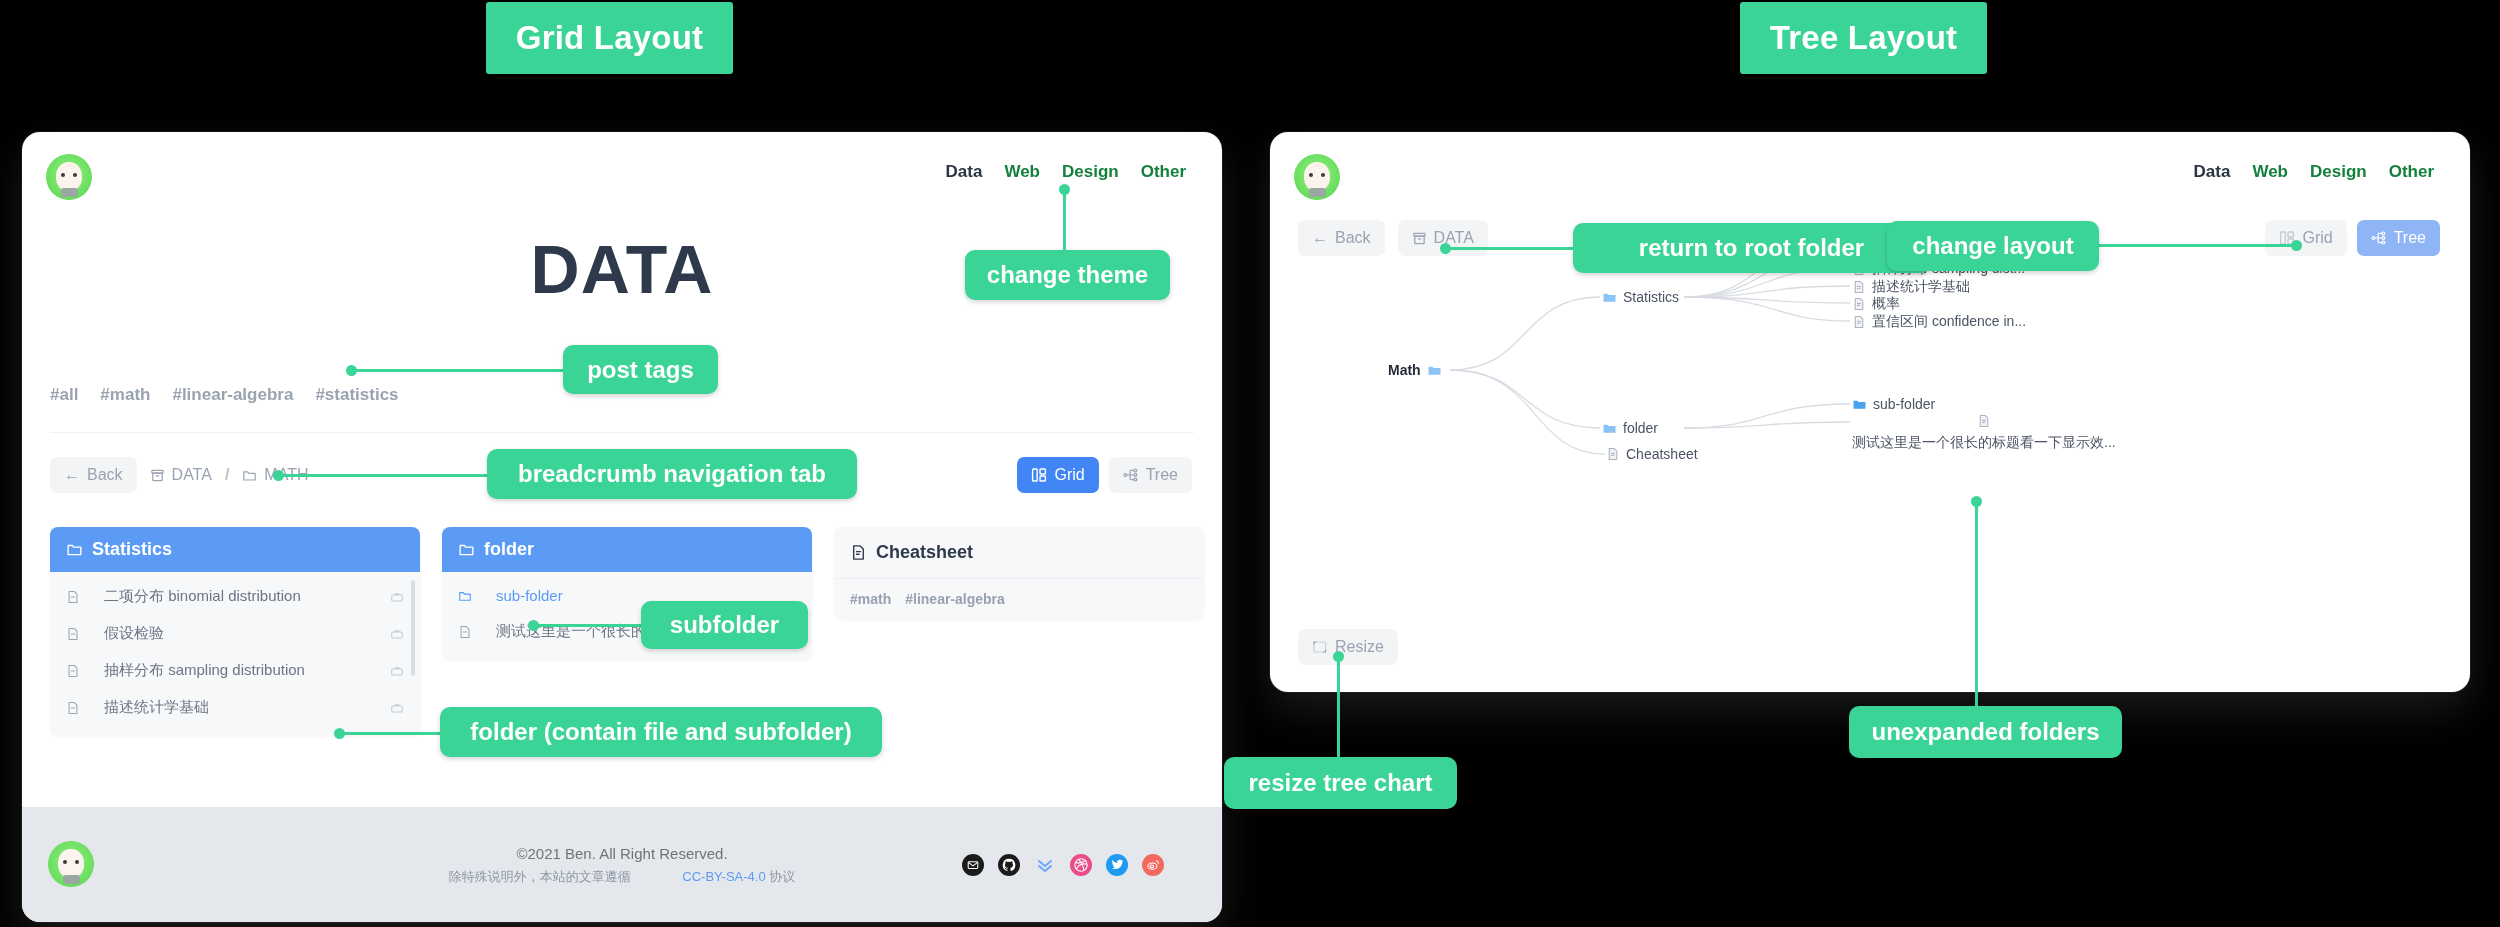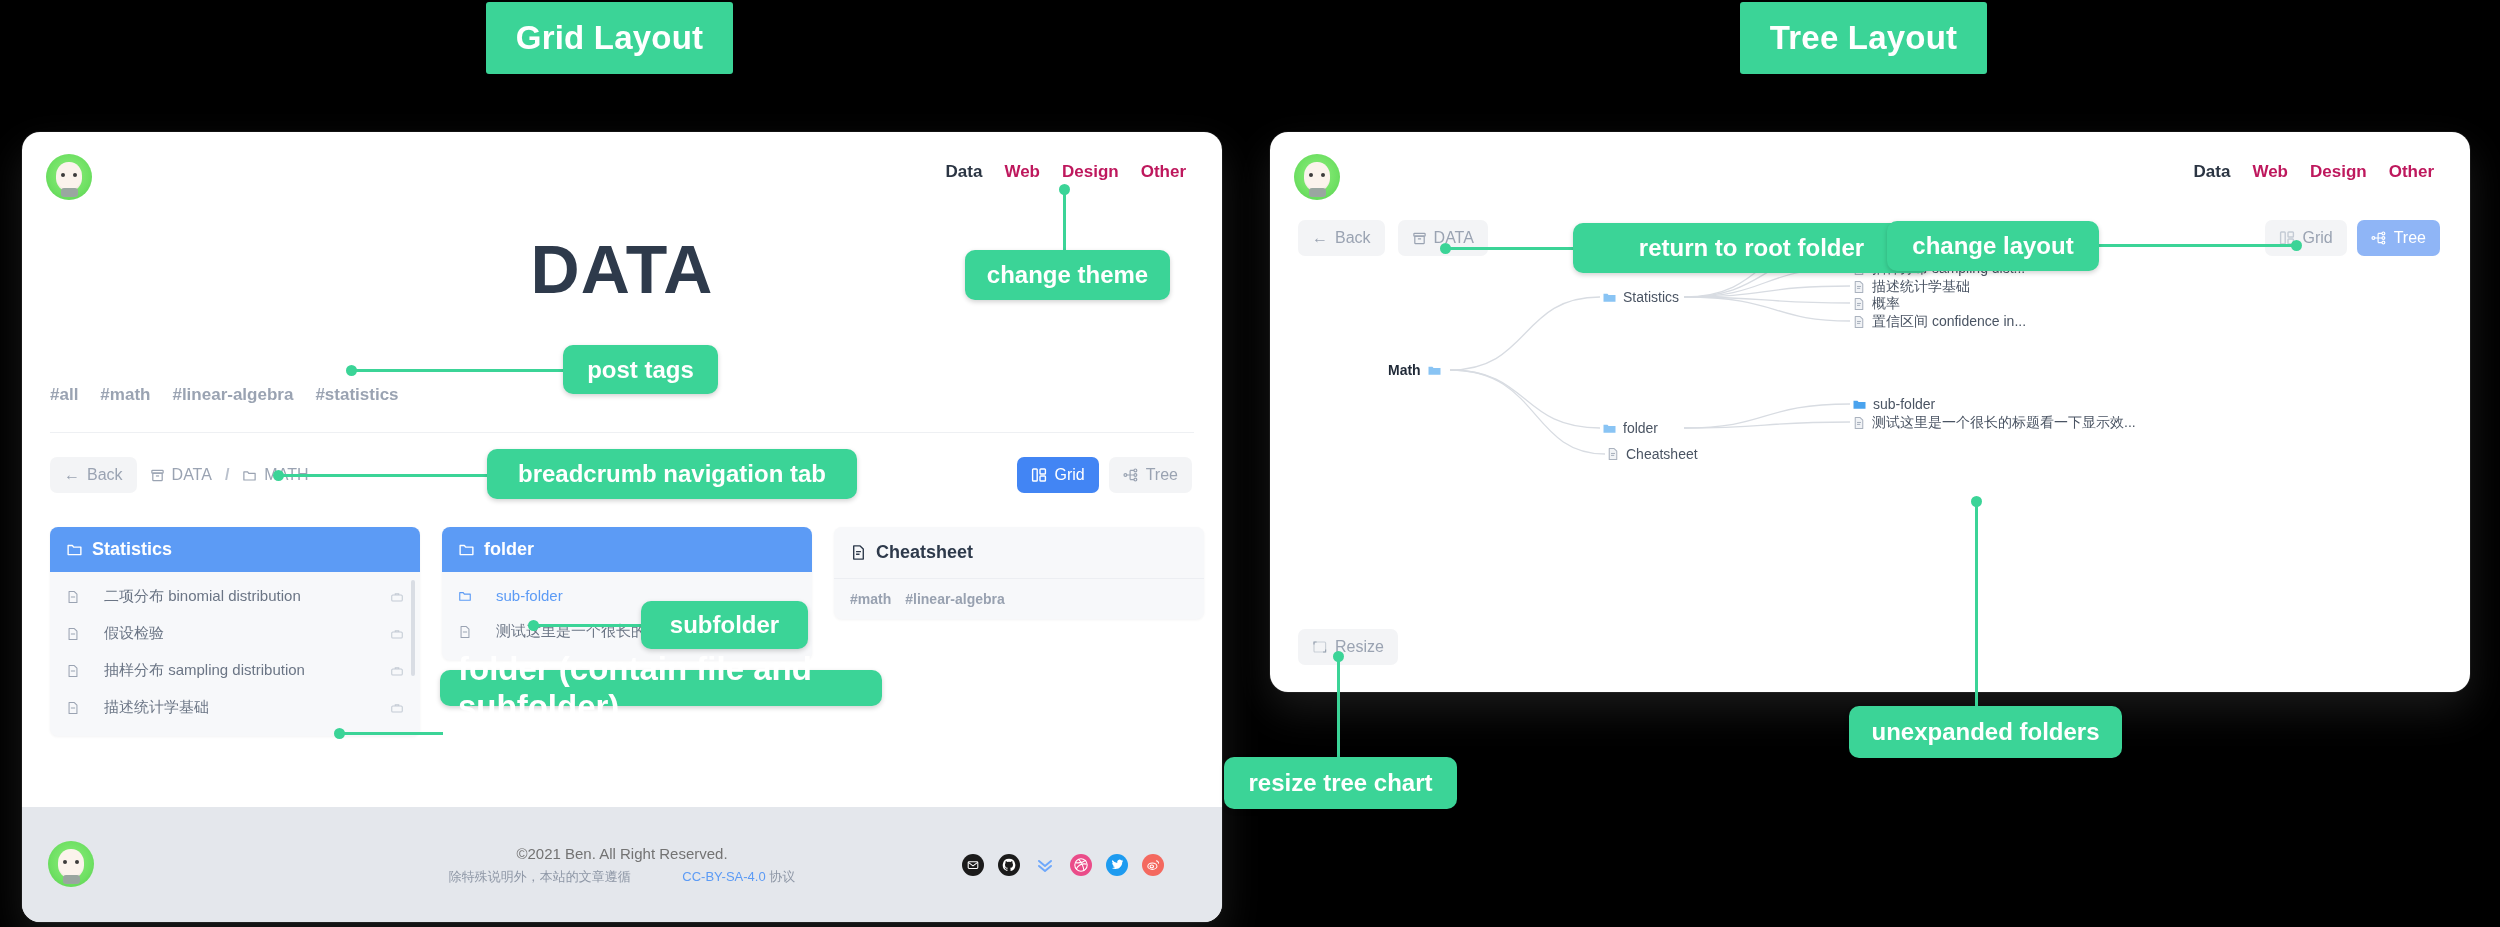--- a/index.html
+++ b/index.html
@@ -53,21 +53,21 @@
   .avatar .face:before{
     content:"";position:absolute;left:5px;top:11px;width:4px;height:4px;border-radius:50%;background:#3c3c3c;
   }
   .avatar .face:after{
     content:"";position:absolute;right:5px;top:11px;width:4px;height:4px;border-radius:50%;background:#3c3c3c;
   }
   .avatar .body{position:absolute;bottom:3px;width:17px;height:9px;background:#9aa6a0;border-radius:3px;}
 
   
   .topnav{position:absolute;display:flex;gap:22px;align-items:center;font-size:17px;}
-  .topnav .nav-item{color:#be185d;font-weight:bold;}
+  .topnav .nav-item{color:#15803d;font-weight:bold;}
   .topnav .nav-item.active{color:#2b3543;}
 
   
   .page-title{
     position:absolute;width:100%;text-align:center;
     font-size:68px;font-weight:bold;color:#2e3a4b;letter-spacing:1px;
   }
 
   
   .tags{position:absolute;display:flex;gap:22px;font-size:17px;color:#9aa3b2;font-weight:bold;}
@@ -596,21 +596,21 @@
       </div>
 
       <div class="node" style="left:582px;top:264px;">
         <span>
           <svg width="15" height="15" viewBox="0 0 16 16">
               <path d="M1.6 3.9h4.2l1.2 1.5h7.4v7.2H1.6z" fill="#4aa3ee"></path>
             </svg>
         </span>
         <span class="node-label">sub-folder</span>
       </div>
-      <div class="node" style="left:582px;top:282px;">
+      <div class="node" style="left:582px;top:282px;flex-direction:column;">
         <span>
             <svg width="14" height="14" viewBox="0 0 16 16" fill="none" stroke="#aab2be" stroke-width="1.2">
               <path d="M3.7 1.8h5.6l3 3v9.4H3.7z" stroke-linejoin="round" fill="#f1f3f6"></path>
               <line x1="5.7" y1="7.4" x2="10.3" y2="7.4"></line>
               <line x1="5.7" y1="9.6" x2="9.4" y2="9.6"></line>
             </svg>
           </span>
         <span class="node-label">测试这里是一个很长的标题看一下显示效...</span>
       </div>
     </div>
@@ -637,21 +637,21 @@
   <div class="dot" style="left:273px;top:470px;"></div>
   <div class="lead h" style="left:279px;top:474px;width:210px;"></div>
   <div class="callout" style="left:487px;top:449px;width:370px;height:50px;font-size:24px;">breadcrumb  navigation tab</div>
 
   <div class="dot" style="left:528px;top:620px;"></div>
   <div class="lead h" style="left:534px;top:624px;width:110px;"></div>
   <div class="callout" style="left:641px;top:601px;width:167px;height:48px;font-size:24px;">subfolder</div>
 
   <div class="dot" style="left:334px;top:728px;"></div>
   <div class="lead h" style="left:340px;top:732px;width:103px;"></div>
-  <div class="callout" style="left:440px;top:670px;width:442px;height:36px;font-size:33px;">folder (contain file and subfolder)</div>
+  <div class="callout" style="left:440px;top:707px;width:442px;height:50px;font-size:24px;">folder (contain file and subfolder)</div>
 
   <div class="dot" style="left:1440px;top:243px;"></div>
   <div class="lead h" style="left:1446px;top:247px;width:133px;"></div>
   <div class="callout" style="left:1573px;top:223px;width:357px;height:50px;font-size:24px;">return to root folder</div>
 
   <div class="dot" style="left:2291px;top:240px;"></div>
   <div class="lead h" style="left:2096px;top:244px;width:198px;"></div>
   <div class="callout" style="left:1887px;top:221px;width:212px;height:50px;font-size:24px;">change layout</div>
 
   <div class="dot" style="left:1971px;top:496px;"></div>

